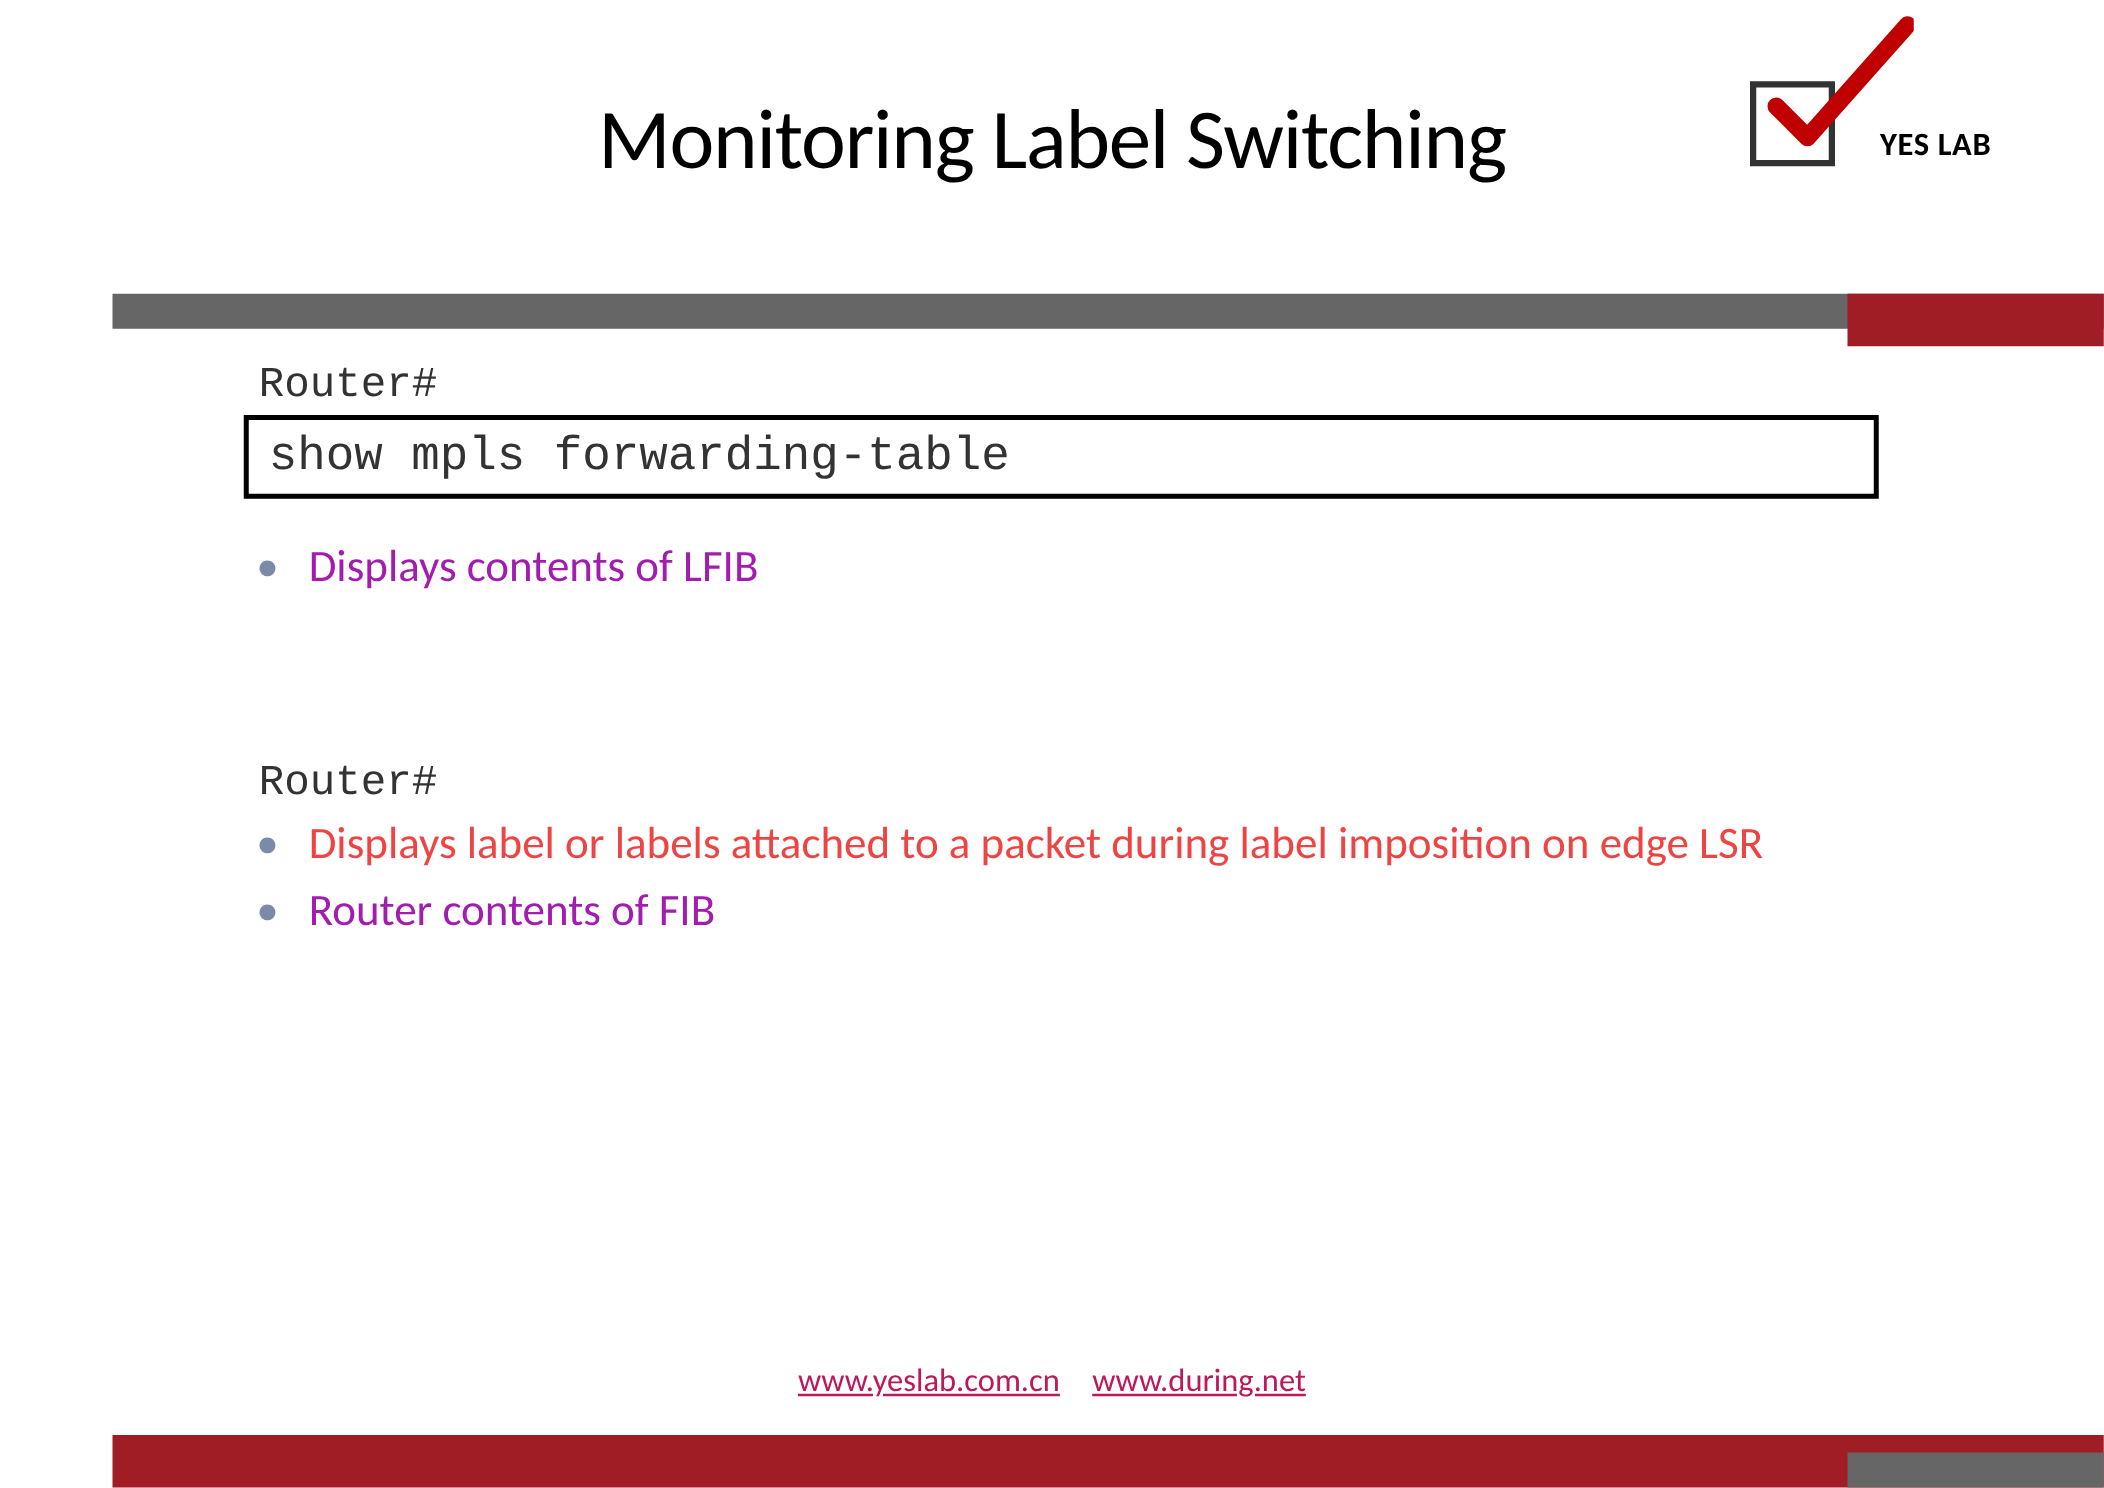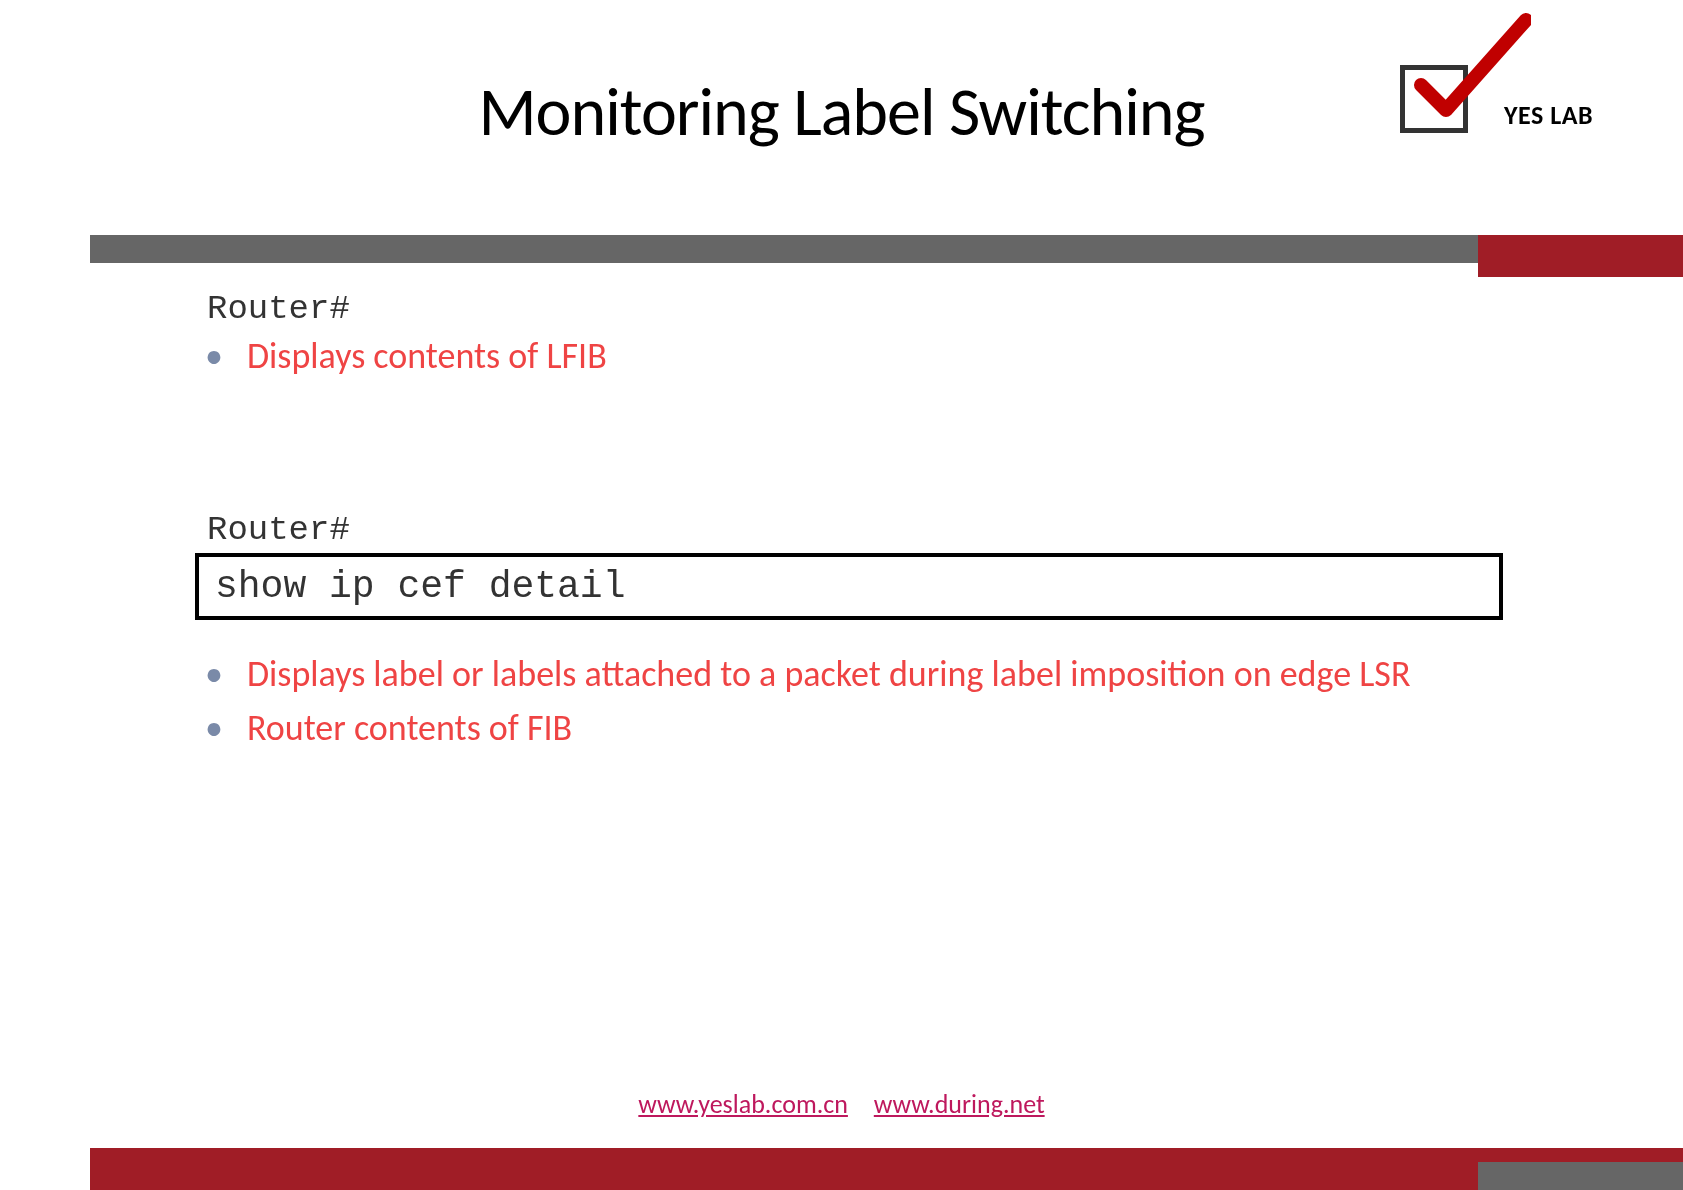--- a/index.html
+++ b/index.html
@@ -102,21 +102,21 @@
       line-height: 1.35;
       margin-bottom: 6px;
     }
     .bullet-dot {
       color: #7a8aa8;
       font-size: 36px;
       margin-right: 24px;
       line-height: 1.35;
     }
     .bullet-text { flex: 1; }
-    .bullet-red { color: #ef4444; }
+    .bullet-red { color: #a21caf; }
     .bullet-black { color: #ef4444; }
     .section2 { margin-top: 130px; }
     .footer-links {
       position: absolute;
       bottom: 70px;
       left: 0;
       right: 0;
       text-align: center;
       font-size: 26px;
     }
@@ -158,31 +158,31 @@
   <span class="logo-text">YES LAB</span>
 </div>
 
 <div class="gray-bar"></div>
 <div class="red-bar-top"></div>
 
 <div class="content">
 
   <div>
     <div class="prompt">Router#</div>
+    <div class="cmd-box">show mpls forwarding-table</div>
     <ul class="bullets">
       <li>
         <span class="bullet-dot">•</span>
         <span class="bullet-text bullet-red">Displays contents of LFIB</span>
       </li>
     </ul>
   </div>
 
   <div class="section2">
     <div class="prompt">Router#</div>
-    <div class="cmd-box">show ip cef detail</div>
     <ul class="bullets">
       <li>
         <span class="bullet-dot">•</span>
         <span class="bullet-text bullet-black">Displays label or labels attached to a packet during label imposition on edge LSR</span>
       </li>
       <li>
         <span class="bullet-dot">•</span>
         <span class="bullet-text bullet-red">Router contents of FIB</span>
       </li>
     </ul>

